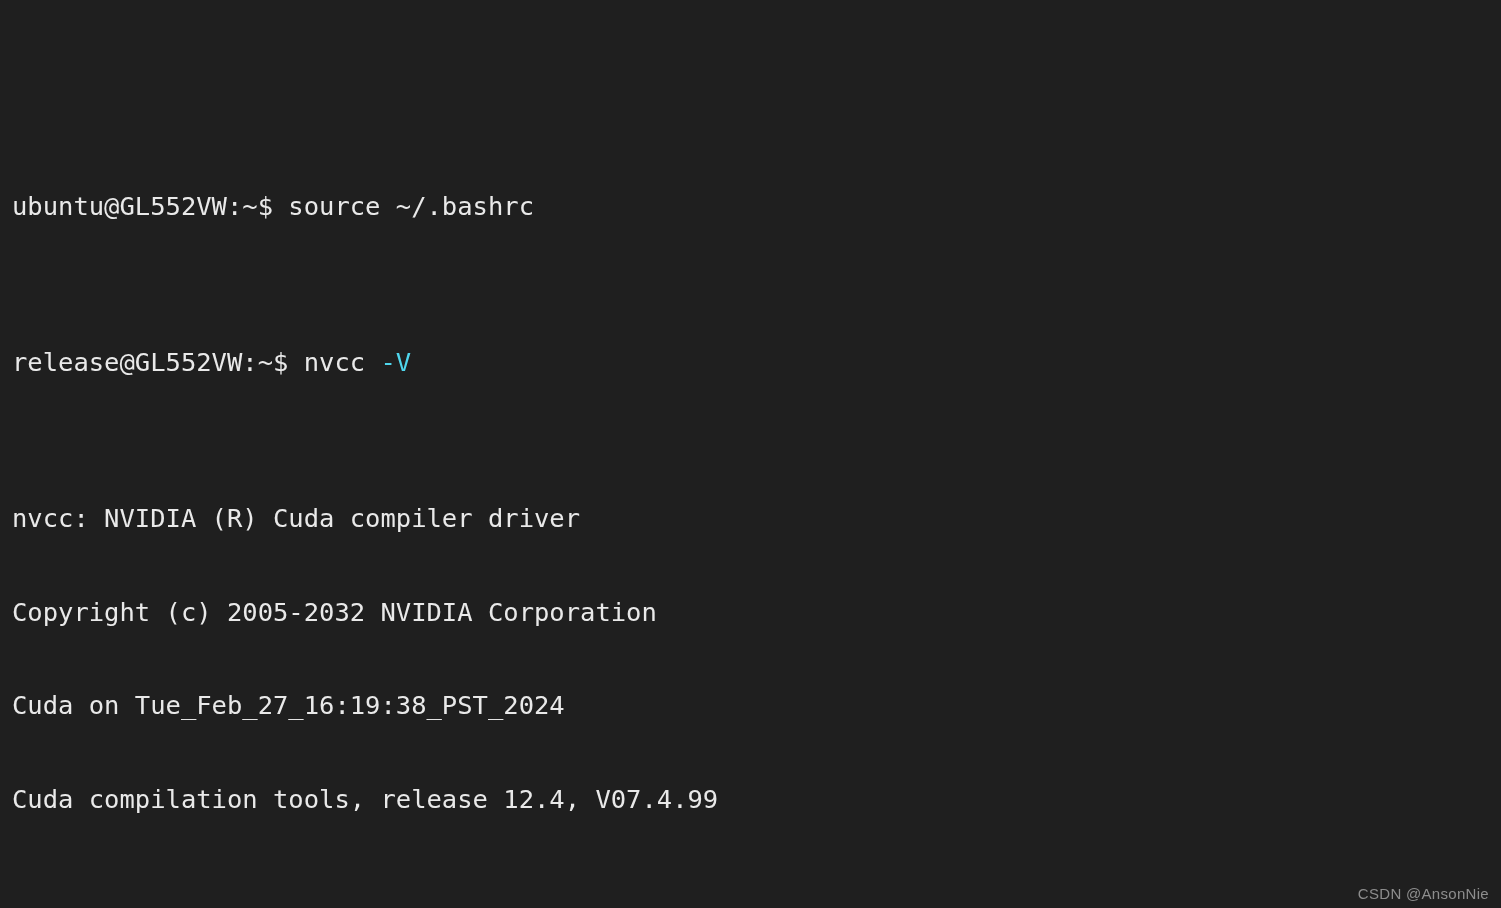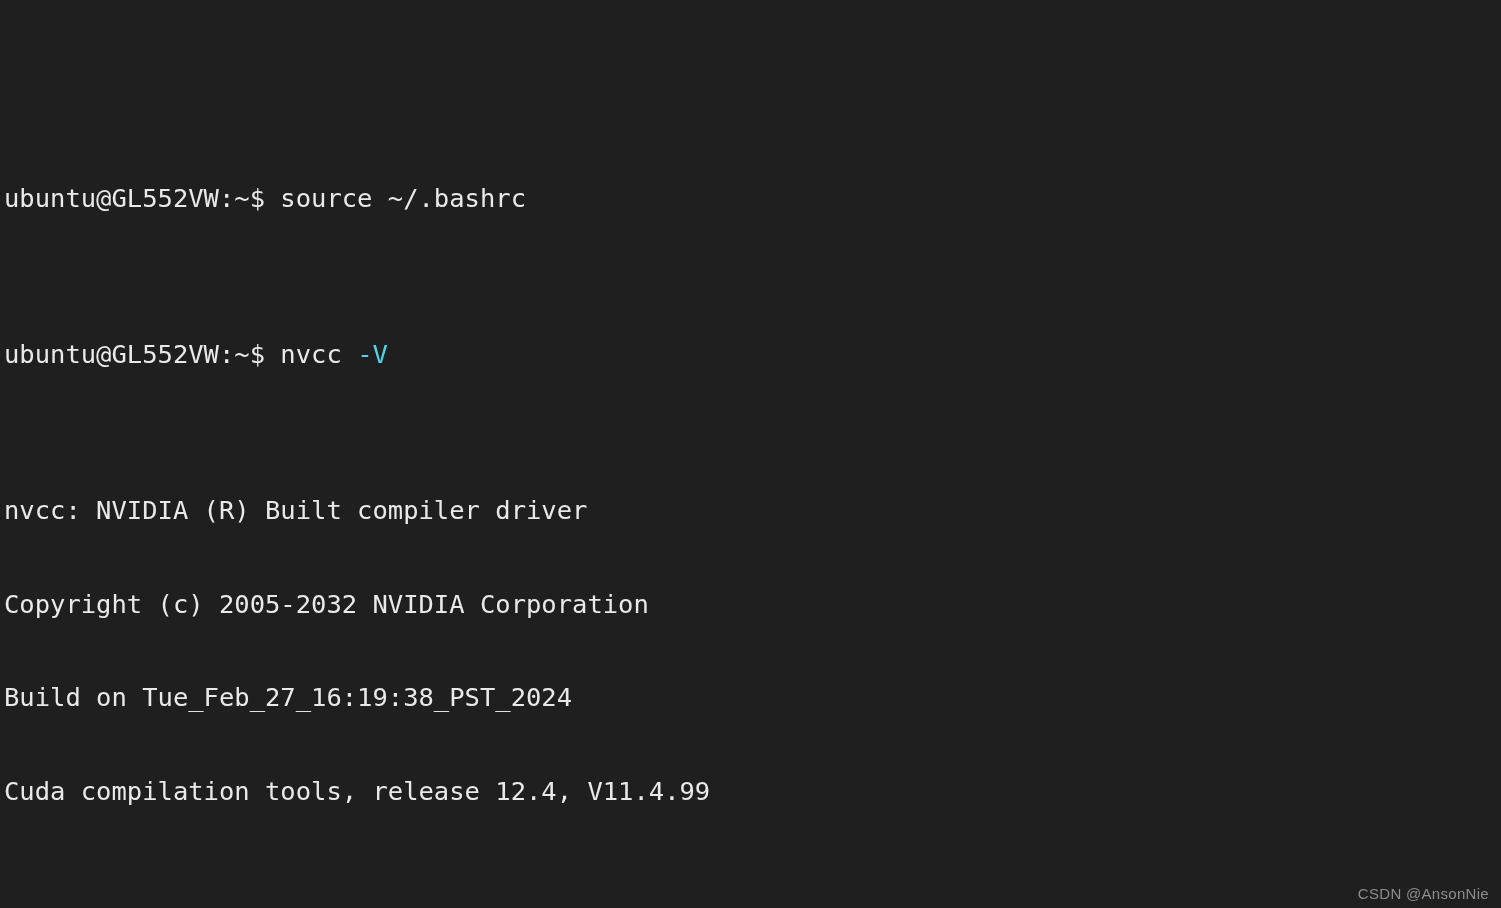--- a/index.html
+++ b/index.html
@@ -22,21 +22,21 @@
     top: 0;
     width: 1501px;
     height: 908px;
     background: #1f1f1f;
     color: #e8e8e8;
     font-family: "DejaVu Sans Mono", "Liberation Mono", monospace;
     font-size: 25.5px;
     line-height: 31.2px;
     letter-spacing: 0px;
     white-space: pre;
-    padding: 0;
+    padding: 8px;
     box-sizing: border-box;
     overflow: hidden;
   }
 
   
   #screen {
     display: block;
     margin-top: -4px;
     padding-left: 4px;
   }
@@ -65,27 +65,27 @@
 </head>
 <body>
 
 <div id="terminal">
   <div id="screen">
 
     
     <span class="line fg-default">ubuntu@GL552VW:~$ source ~/.bashrc</span>
 
     
-    <span class="line"><span class="fg-default">ubuntu@GL552VW:~$</span><span class="fg-default"> </span><span class="fg-default">nvcc</span><span class="fg-default"> </span><span class="fg-cyan">-V</span></span>
+    <span class="line"><span class="fg-default">release@GL552VW:~$</span><span class="fg-default"> </span><span class="fg-default">nvcc</span><span class="fg-default"> </span><span class="fg-cyan">-V</span></span>
 
     
-    <span class="line fg-default">nvcc: NVIDIA (R) Built compiler driver</span>
+    <span class="line fg-default">nvcc: NVIDIA (R) Cuda compiler driver</span>
     <span class="line fg-default">Copyright (c) 2005-2032 NVIDIA Corporation</span>
-    <span class="line fg-default">Build on Tue_Feb_27_16:19:38_PST_2024</span>
-    <span class="line fg-default">Cuda compilation tools, release 12.4, V11.4.99</span>
+    <span class="line fg-default">Cuda on Tue_Feb_27_16:19:38_PST_2024</span>
+    <span class="line fg-default">Cuda compilation tools, release 12.4, V07.4.99</span>
 
     
     
     
 
     
     
     
     
     

